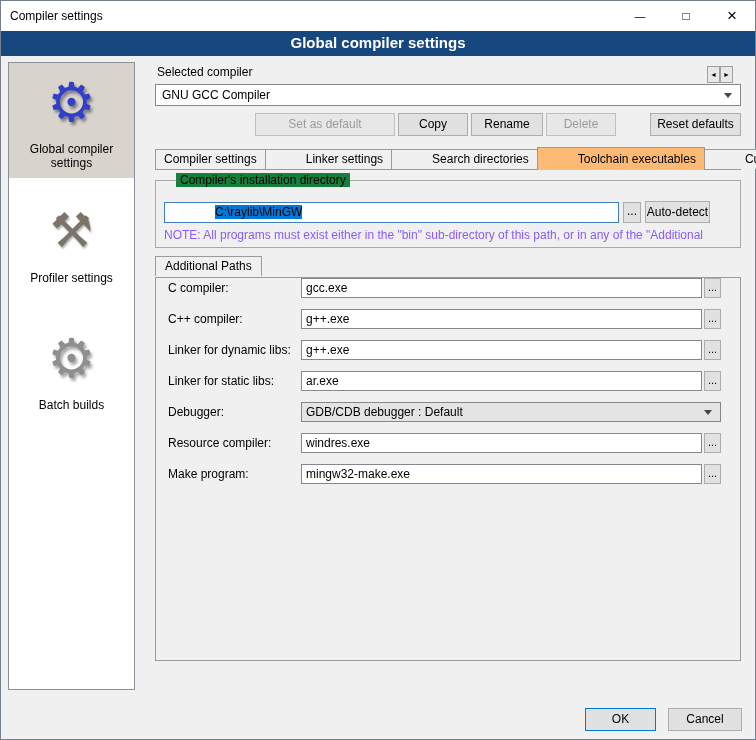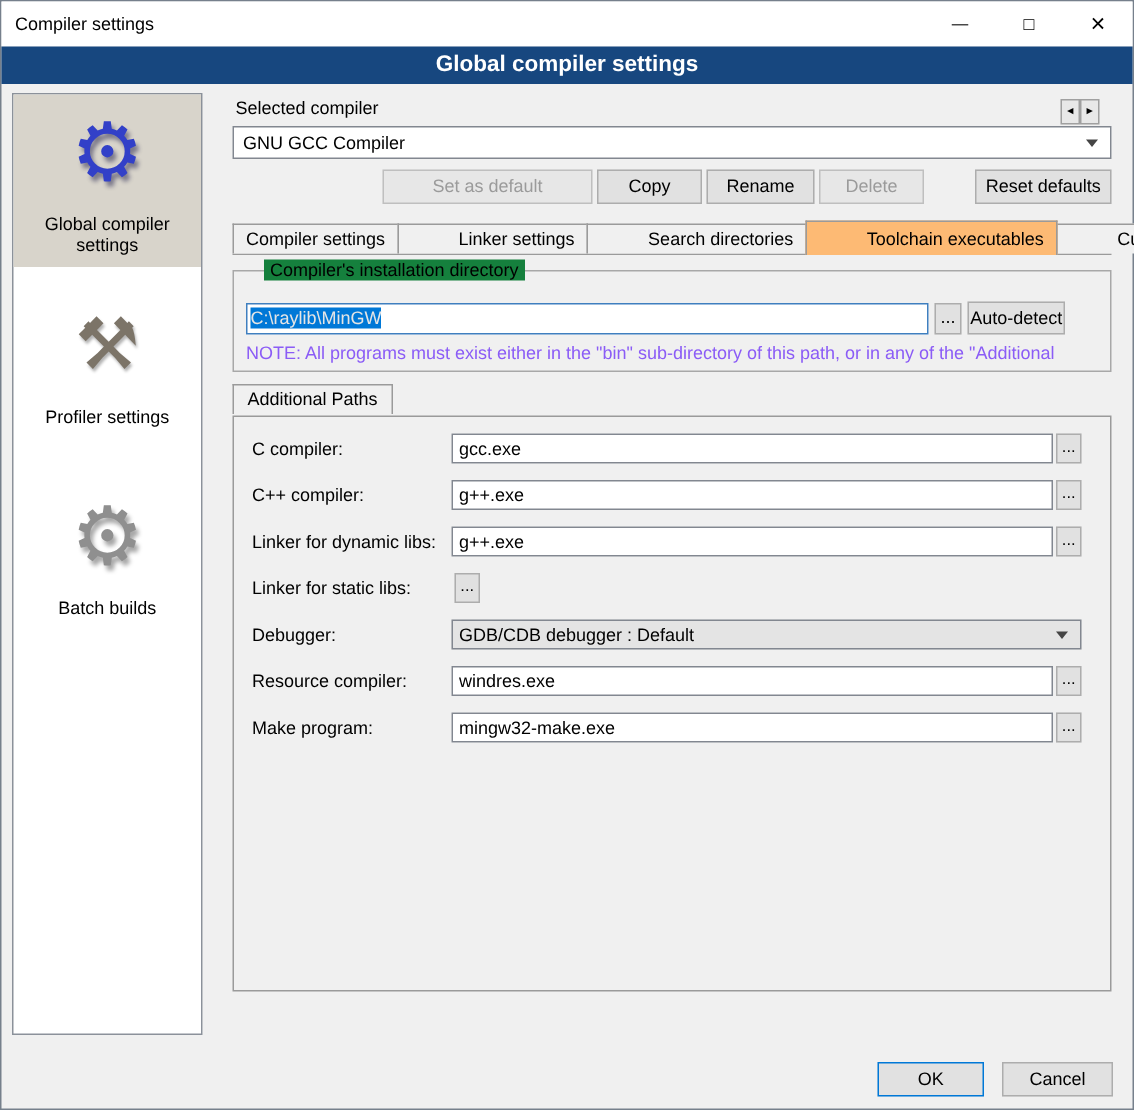--- a/index.html
+++ b/index.html
@@ -99,39 +99,39 @@
   .ta-left { left: 560px; }
   .ta-right { left: 573px; }
   
   .groupbox { position: absolute; left: 8px; top: 118px; width: 586px; height: 68px; border: 1px solid #a8a8a8; }
   .group-legend { position: absolute; top: -8px; left: 20px; background: #15803d; padding: 0 4px; white-space: nowrap; }
   .path-input {
     position: absolute; left: 8px; top: 21px; width: 455px; height: 21px;
     background: #fff; border: 1px solid #3f7fbf; line-height: 19px; padding-left: 2px;
     overflow: hidden; white-space: nowrap;
   }
-  .path-input .sel { background: #0078d7; color: #e5e5e5; }
+  .path-input .sel { background: #0078d7; color: #000000; margin-left: 48px; }
   .b-browse-dir { position: absolute; left: 467px; top: 21px; width: 18px; height: 21px; line-height: 17px; }
   .b-autodetect { position: absolute; left: 489px; top: 20px; width: 65px; height: 22px; }
   .note {
     position: absolute; left: 8px; top: 47px; width: 574px;
     color: #8b5cf6; white-space: nowrap; overflow: hidden;
   }
   
   .itabs { position: absolute; left: 8px; top: 192px; width: 586px; height: 23px; display: flex; align-items: flex-start; }
   .itab {
     margin-top: 2px; height: 20px; line-height: 19px; padding: 0 9px; white-space: nowrap;
     background: #f0f0f0; border: 1px solid #9a9a9a; border-bottom: none;
     position: relative; z-index: 1; cursor: default;
   }
   .itab + .itab { margin-left: -1px; }
   .itab.active { margin-top: 0; height: 24px; line-height: 22px; background: #f0f0f0; z-index: 3; }
   .panel {
     position: absolute; left: 8px; top: 215px; width: 586px; height: 384px;
-    border: 1px solid #9a9a9a; background: #f0f0f0; padding-top: 11px;
+    border: 1px solid #9a9a9a; background: #f0f0f0; 
   }
   .frow { display: flex; align-items: center; height: 20px; margin: 0 0 11px 12px; }
   .rlabel { width: 133px; white-space: nowrap; }
   .rinput {
     width: 401px; height: 20px; background: #fff; border: 1px solid #828790;
     line-height: 18px; padding-left: 4px; white-space: nowrap; overflow: hidden;
   }
   .rbrowse { width: 17px; height: 20px; margin-left: 2px; line-height: 16px; font-size: 11px; }
   .rselect {
     position: relative; width: 420px; height: 20px; background: #e4e4e4;
@@ -236,20 +236,21 @@
       </div>
 
       <div class="frow">
         <span class="rlabel">Linker for dynamic libs:</span>
         <div class="rinput"><span>g++.exe</span></div>
         <div class="btn rbrowse">...</div>
       </div>
 
       <div class="frow">
         <span class="rlabel">Linker for static libs:</span>
+        <div class="rinput"><span>ar.exe</span></div>
         <div class="btn rbrowse">...</div>
       </div>
 
       <div class="frow">
         <span class="rlabel">Debugger:</span>
         <div class="rselect">
           <span>GDB/CDB debugger : Default</span>
           <span class="tri"></span>
         </div>
       </div>

